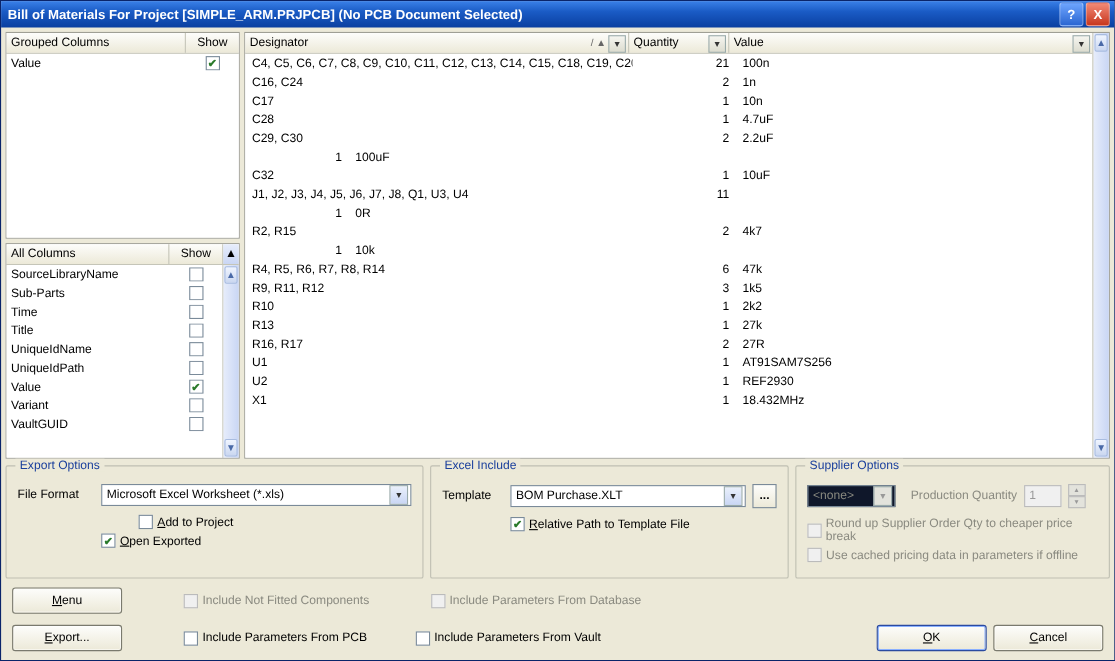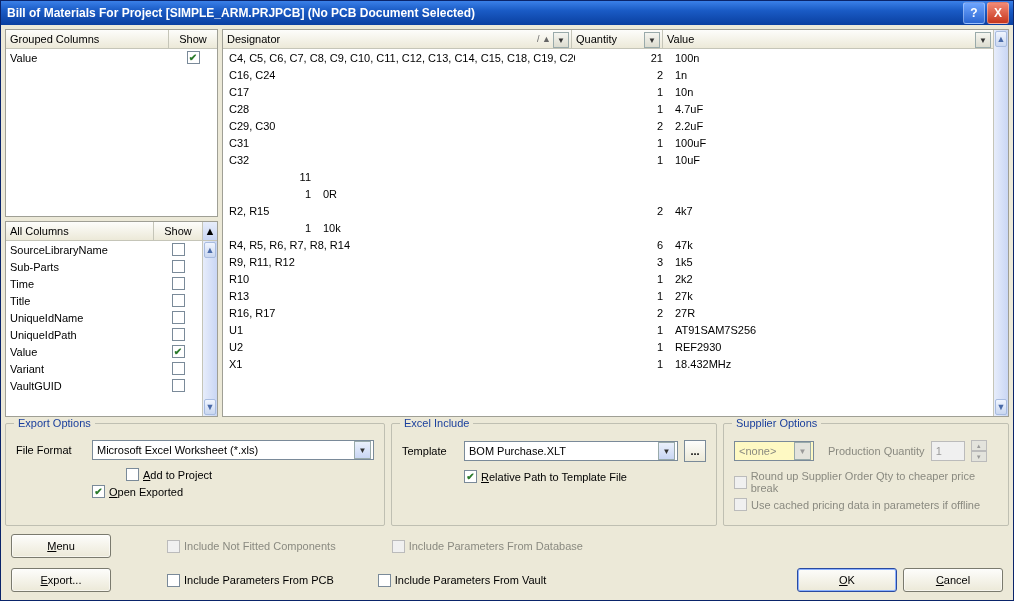--- a/index.html
+++ b/index.html
@@ -172,21 +172,21 @@
   .form-row { display:flex; align-items:center; gap:6px; margin: 8px 0; }
   .form-row label { width:70px; }
   .combo {
     flex:1; height:20px;
     border:1px solid #7a8a99;
     background:#fff;
     display:flex; align-items:center; justify-content:space-between;
     padding: 0 2px 0 4px;
     box-sizing:border-box;
   }
-  .combo.disabled { background:#fef9c3; color:#8a8a80;}
+  .combo.disabled { background:#0f172a; color:#8a8a80;}
   .combo .drop {
     width:15px; height:16px;
     border:1px solid #9aa;
     background:linear-gradient(#eaf0fb,#c9d6f4);
     display:flex; align-items:center; justify-content:center;
     font-size:8px; color:#333;
   }
   .combo .drop.disabled { background:#e3e3dc; color:#999; }
   .ellips-btn {
     width:20px; height:20px;
@@ -366,30 +366,30 @@
                   <div class="mc des">C28</div>
                   <div class="mc qty">1</div>
                   <div class="mc val">4.7uF</div>
                 </div>
                 <div class="mrow">
                   <div class="mc des">C29, C30</div>
                   <div class="mc qty">2</div>
                   <div class="mc val">2.2uF</div>
                 </div>
                 <div class="mrow">
-                  <div class="mc des">C31</div>
                   <div class="mc qty">1</div>
                   <div class="mc val">100uF</div>
                 </div>
                 <div class="mrow">
                   <div class="mc des">C32</div>
                   <div class="mc qty">1</div>
                   <div class="mc val">10uF</div>
                 </div>
                 <div class="mrow">
+                  <div class="mc des">J1, J2, J3, J4, J5, J6, J7, J8, Q1, U3, U4</div>
                   <div class="mc qty">11</div>
                   <div class="mc val"></div>
                 </div>
                 <div class="mrow">
                   <div class="mc qty">1</div>
                   <div class="mc val">0R</div>
                 </div>
                 <div class="mrow">
                   <div class="mc des">R2, R15</div>
                   <div class="mc qty">2</div>

